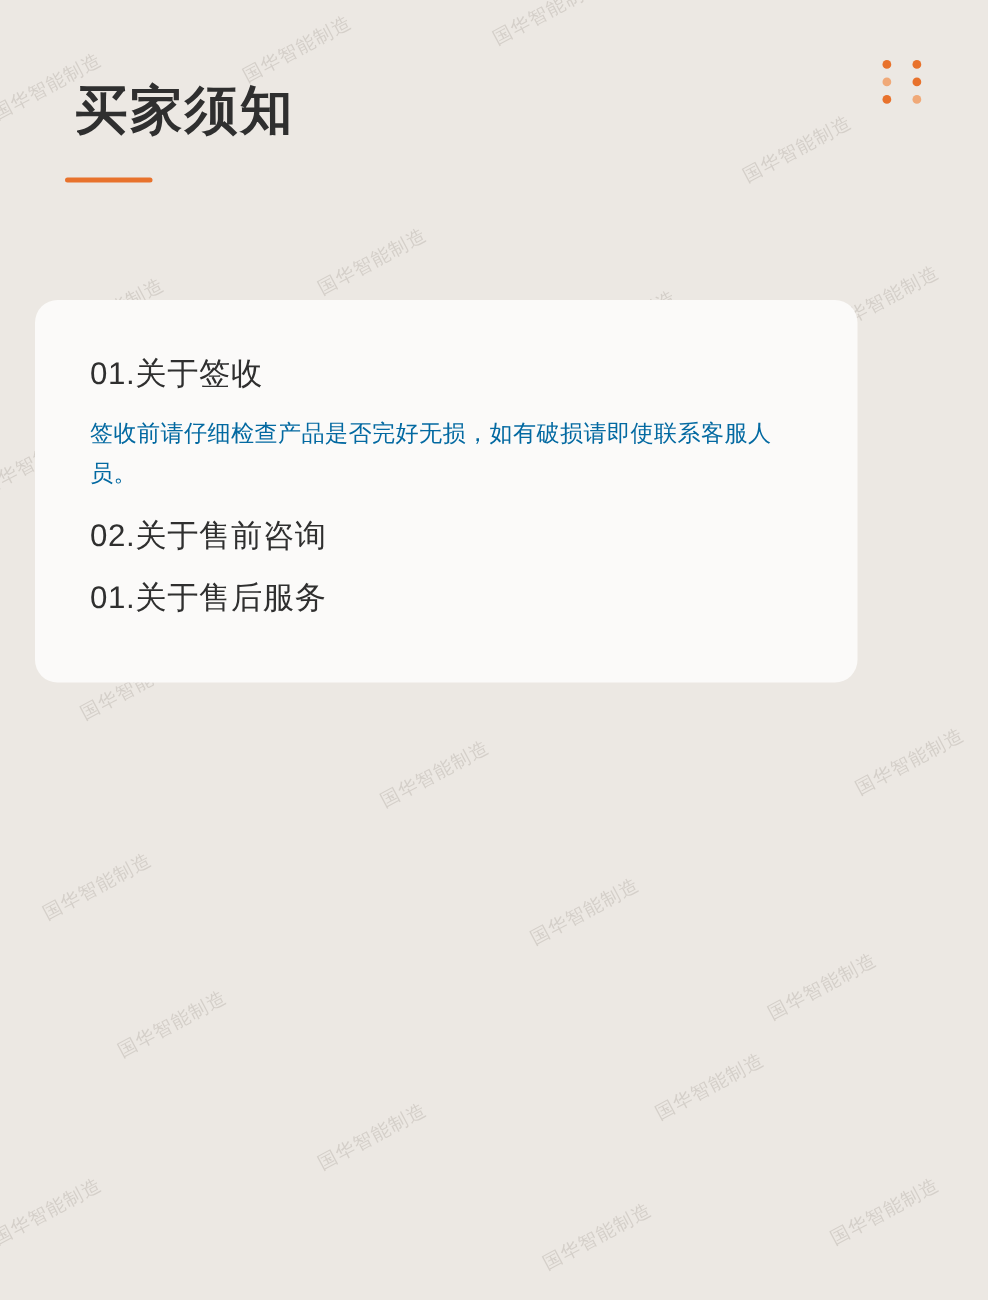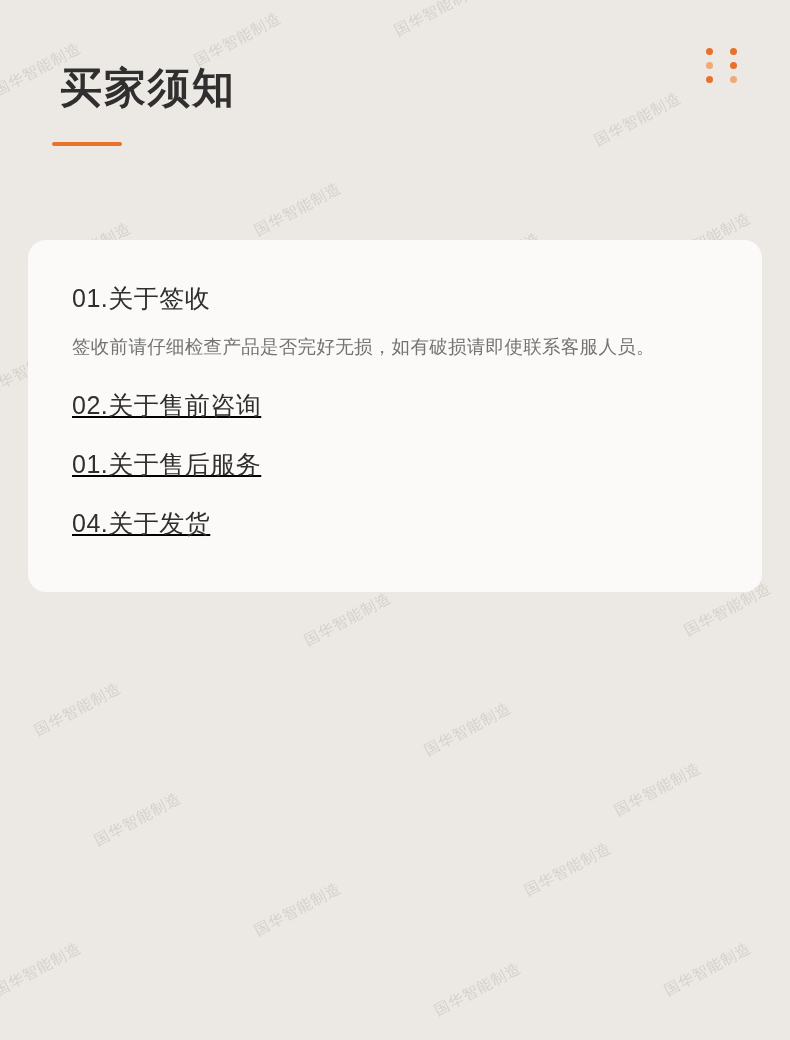--- a/index.html
+++ b/index.html
@@ -81,41 +81,41 @@
     border-radius: 50%;
     background: #e8722c;
   }
   .dots i.pale { background: #f0a978; }
 
   
   .card {
     position: absolute;
     left: 28px;
     top: 240px;
-    width: 734px;
+    width: 658px;
     background: #fbfaf9;
     border-radius: 18px;
     box-sizing: border-box;
     padding: 42px 44px 36px 44px;
     z-index: 6;
   }
 
-  .section + .section { margin-top: 26px; text-decoration: underline; }
+  .section + .section { margin-top: 16px; }
 
   .sec-title {
     font-size: 25px;
     color: #2f2f2f;
     font-weight: 400;
     margin: 0 0 16px 0;
     letter-spacing: 0.5px;
   }
   .sec-body {
     font-size: 18.5px;
     line-height: 1.75;
-    color: #737373;
+    color: #0369a1;
     margin: 0;
     letter-spacing: 0.3px;
   }
 </style>
 </head>
 <body>
 
 <div class="page">
 
   <div class="dots">
@@ -141,21 +141,20 @@
 
     <div class="section">
       <h2 class="sec-title">02.关于售前咨询</h2>
     </div>
 
     <div class="section">
       <h2 class="sec-title">01.关于售后服务</h2>
     </div>
 
     <div class="section">
-      <h2 class="sec-title">04.关于发货</h2>
     </div>
 
   </div>
 
   <div class="watermarks">
     <span class="wm" style="left:-10px;  top:60px;">国华智能制造</span>
     <span class="wm" style="left:190px;  top:30px;">国华智能制造</span>
     <span class="wm" style="left:390px;  top:0px;">国华智能制造</span>
     <span class="wm" style="left:590px;  top:110px;">国华智能制造</span>
     <span class="wm" style="left:40px;   top:240px;">国华智能制造</span>

